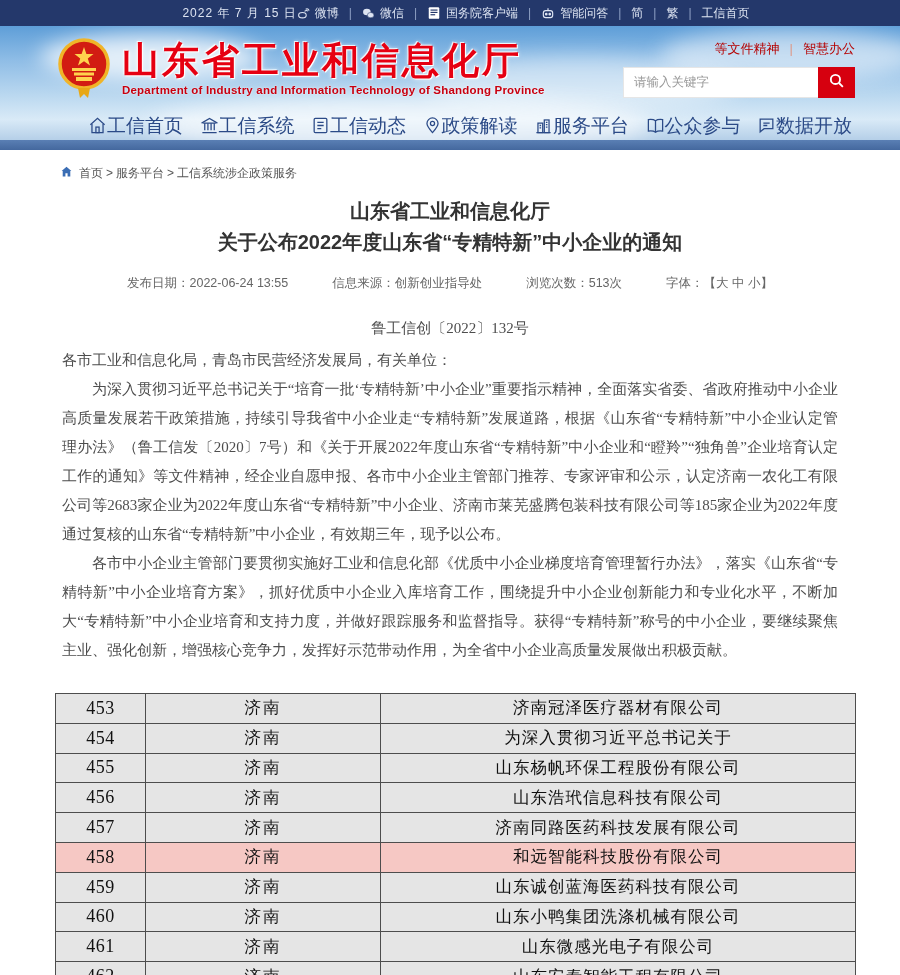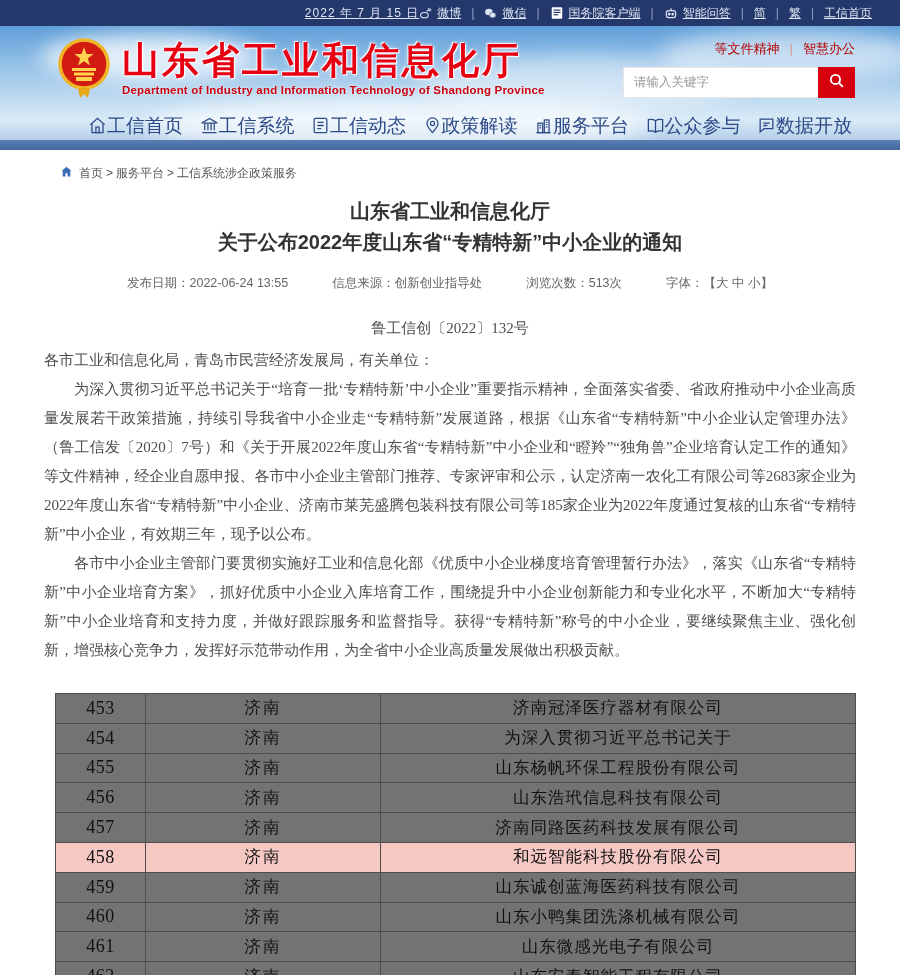--- a/index.html
+++ b/index.html
@@ -1,21 +1,21 @@
 <!DOCTYPE html>
 <html><head>
 <meta charset="utf-8">
 <style>
   * { margin:0; padding:0; box-sizing:border-box; }
   html,body { width:900px; background:#fff; font-family:"Liberation Sans", sans-serif; }
   body { height:975px; overflow:hidden; }
 
   
   .topbar { height:26px; background:#24386b; color:#dde4f2; font-size:12px;
-            display:flex; align-items:center; justify-content:flex-end; padding:0 28px 0 60px;text-decoration:underline; }
+            display:flex; align-items:center; justify-content:center; padding:0 28px 0 60px; }
   .topbar .date { letter-spacing:1px; }
   .topbar .links { display:flex; align-items:center; gap:10px; }
   .topbar .tlink { display:flex; align-items:center; gap:5px; cursor:pointer; color:#dde4f2; }
   .topbar .sep { color:#8fa0c4; }
   .topbar svg { display:block; }
 
   
   .sky { position:relative; height:114px;
          background:linear-gradient(180deg,#5e9ed8 0%, #8fbde6 30%, #bcd9f0 62%, #d9eaf7 82%, #b5cfe8 100%);
          overflow:hidden; }
@@ -54,31 +54,31 @@
   .breadcrumb { display:flex; align-items:center; gap:3px; font-size:12px; color:#555;
                 padding:14px 0 0 60px; height:32px; }
   .breadcrumb .bc-link { cursor:pointer; color:#555; }
 
   
   .article-title { text-align:center; color:#333; font-weight:bold; font-size:20px; line-height:31px; margin-top:14px; }
   .meta { display:flex; justify-content:center; gap:44px; font-size:12.5px; color:#666; margin-top:17px; }
   .meta .mseg { white-space:nowrap; }
   .meta .fsize { cursor:pointer; }
 
-  .doc-body { padding:0 44px; margin-top:22px; font-family:"Liberation Serif", serif;
+  .doc-body { padding:0 62px; margin-top:22px; font-family:"Liberation Serif", serif;
               font-size:15px; color:#4d4d4d; line-height:29px; }
   .doc-number { text-align:center; }
   .salutation { margin-top:3px; }
   .para { text-indent:2em; text-align:justify; }
 
   
   .list-table { border-collapse:collapse; margin:28px 0 0 55px; width:800px;
                 font-family:"Liberation Serif", serif; table-layout:fixed; }
   .list-table td { border:1px solid #4d4d4d; height:29.8px; text-align:center; vertical-align:middle;
-                   color:#111; background:#737373; overflow:hidden; white-space:nowrap; }
+                   color:#111; background:#e5e5e5; overflow:hidden; white-space:nowrap; }
   .list-table .col-no   { width:90px;  font-size:18px; letter-spacing:.5px; }
   .list-table .col-city { width:235px; font-size:16.5px; letter-spacing:2px; }
   .list-table .col-co   { width:475px; font-size:16.5px; letter-spacing:1px; }
   .list-table tr.hl td  { background:#f6c8c4; }
 </style>
 </head>
 <body>
 
 <div class="topbar" data-interactable="false">
   <div class="date" data-interactable="false">2022 年 7 月 15 日</div>

